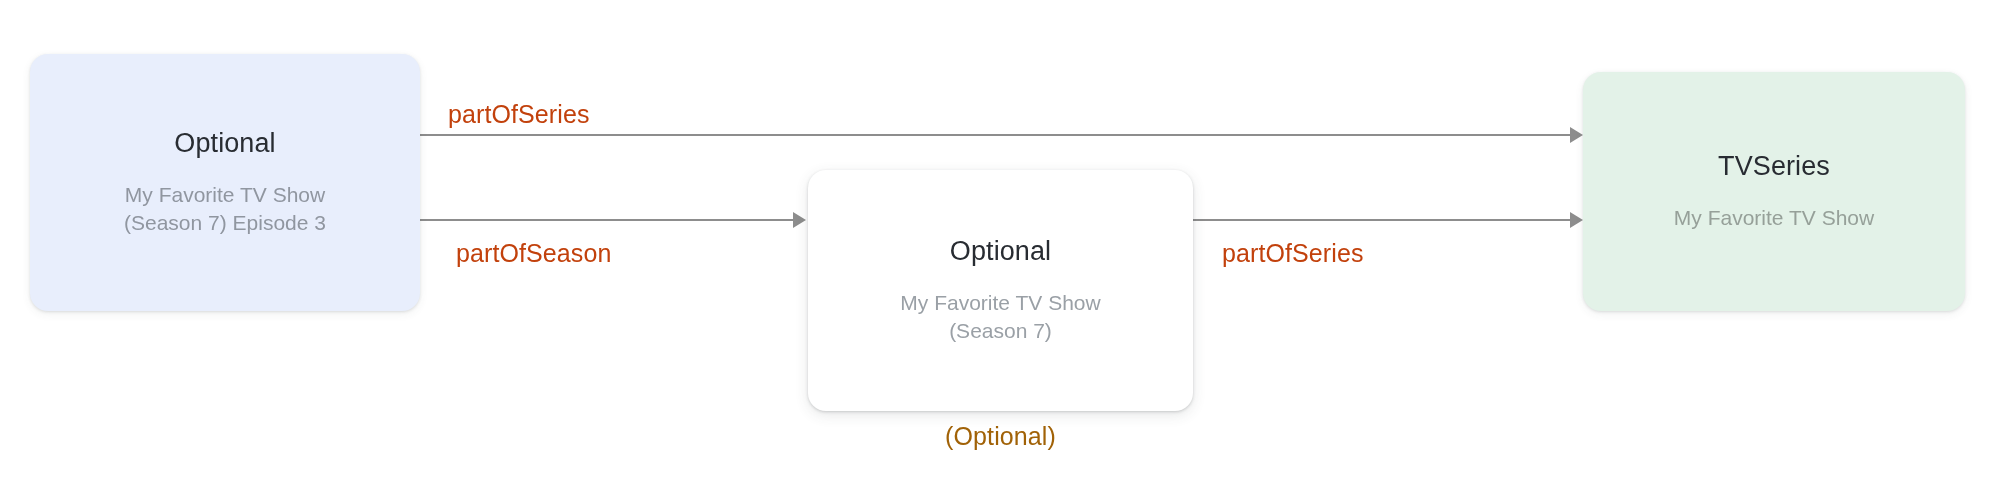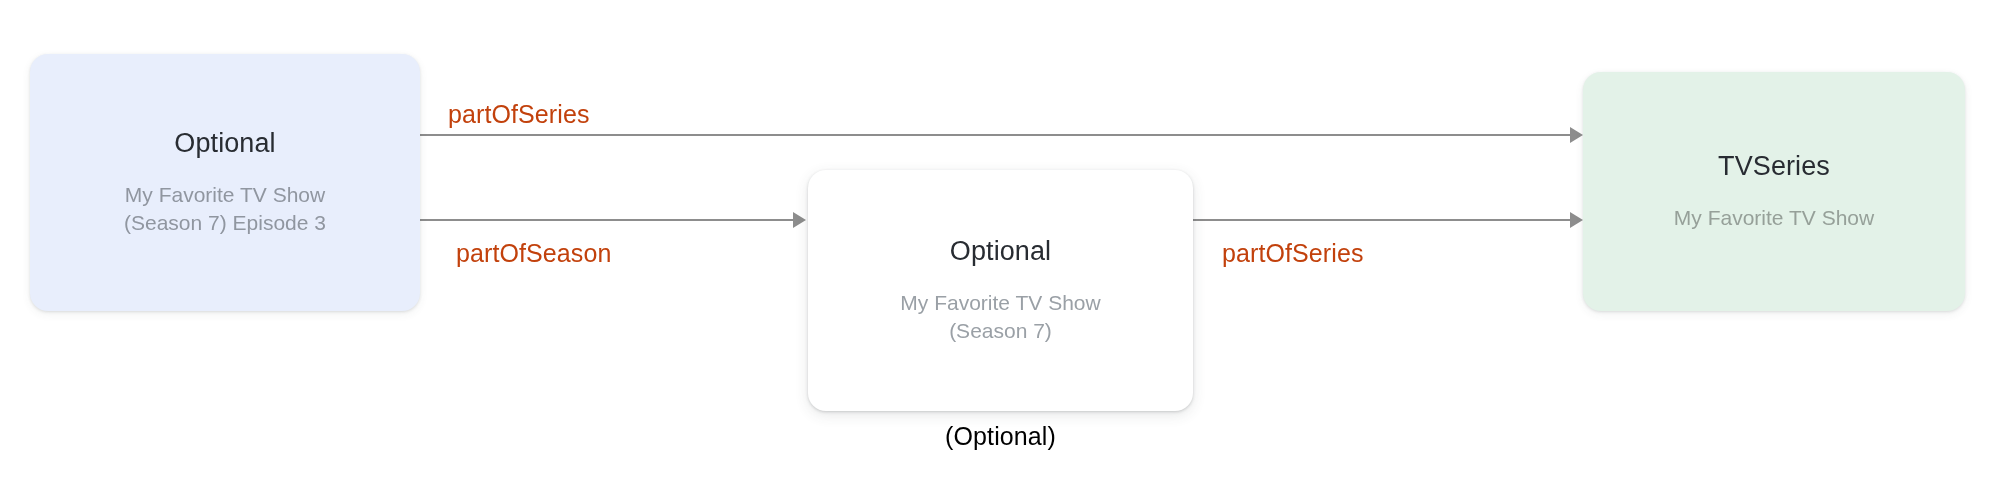--- a/index.html
+++ b/index.html
@@ -114,21 +114,21 @@
   #label-partofseries-mid{ left: 1222px; top: 239px; }
 
   
   #optional-note {
     position: absolute;
     left: 808px;
     top: 422px;
     width: 385px;
     text-align: center;
     font-size: 25px;
-    color: #000000;
+    color: #a16207;
     letter-spacing: 0.1px;
   }
 </style>
 </head>
 <body>
 
 <div id="canvas">
 
   <div class="edge" id="edge-partofseries-top"></div>
   <div class="arrowhead" id="arrow-partofseries-top"></div>

